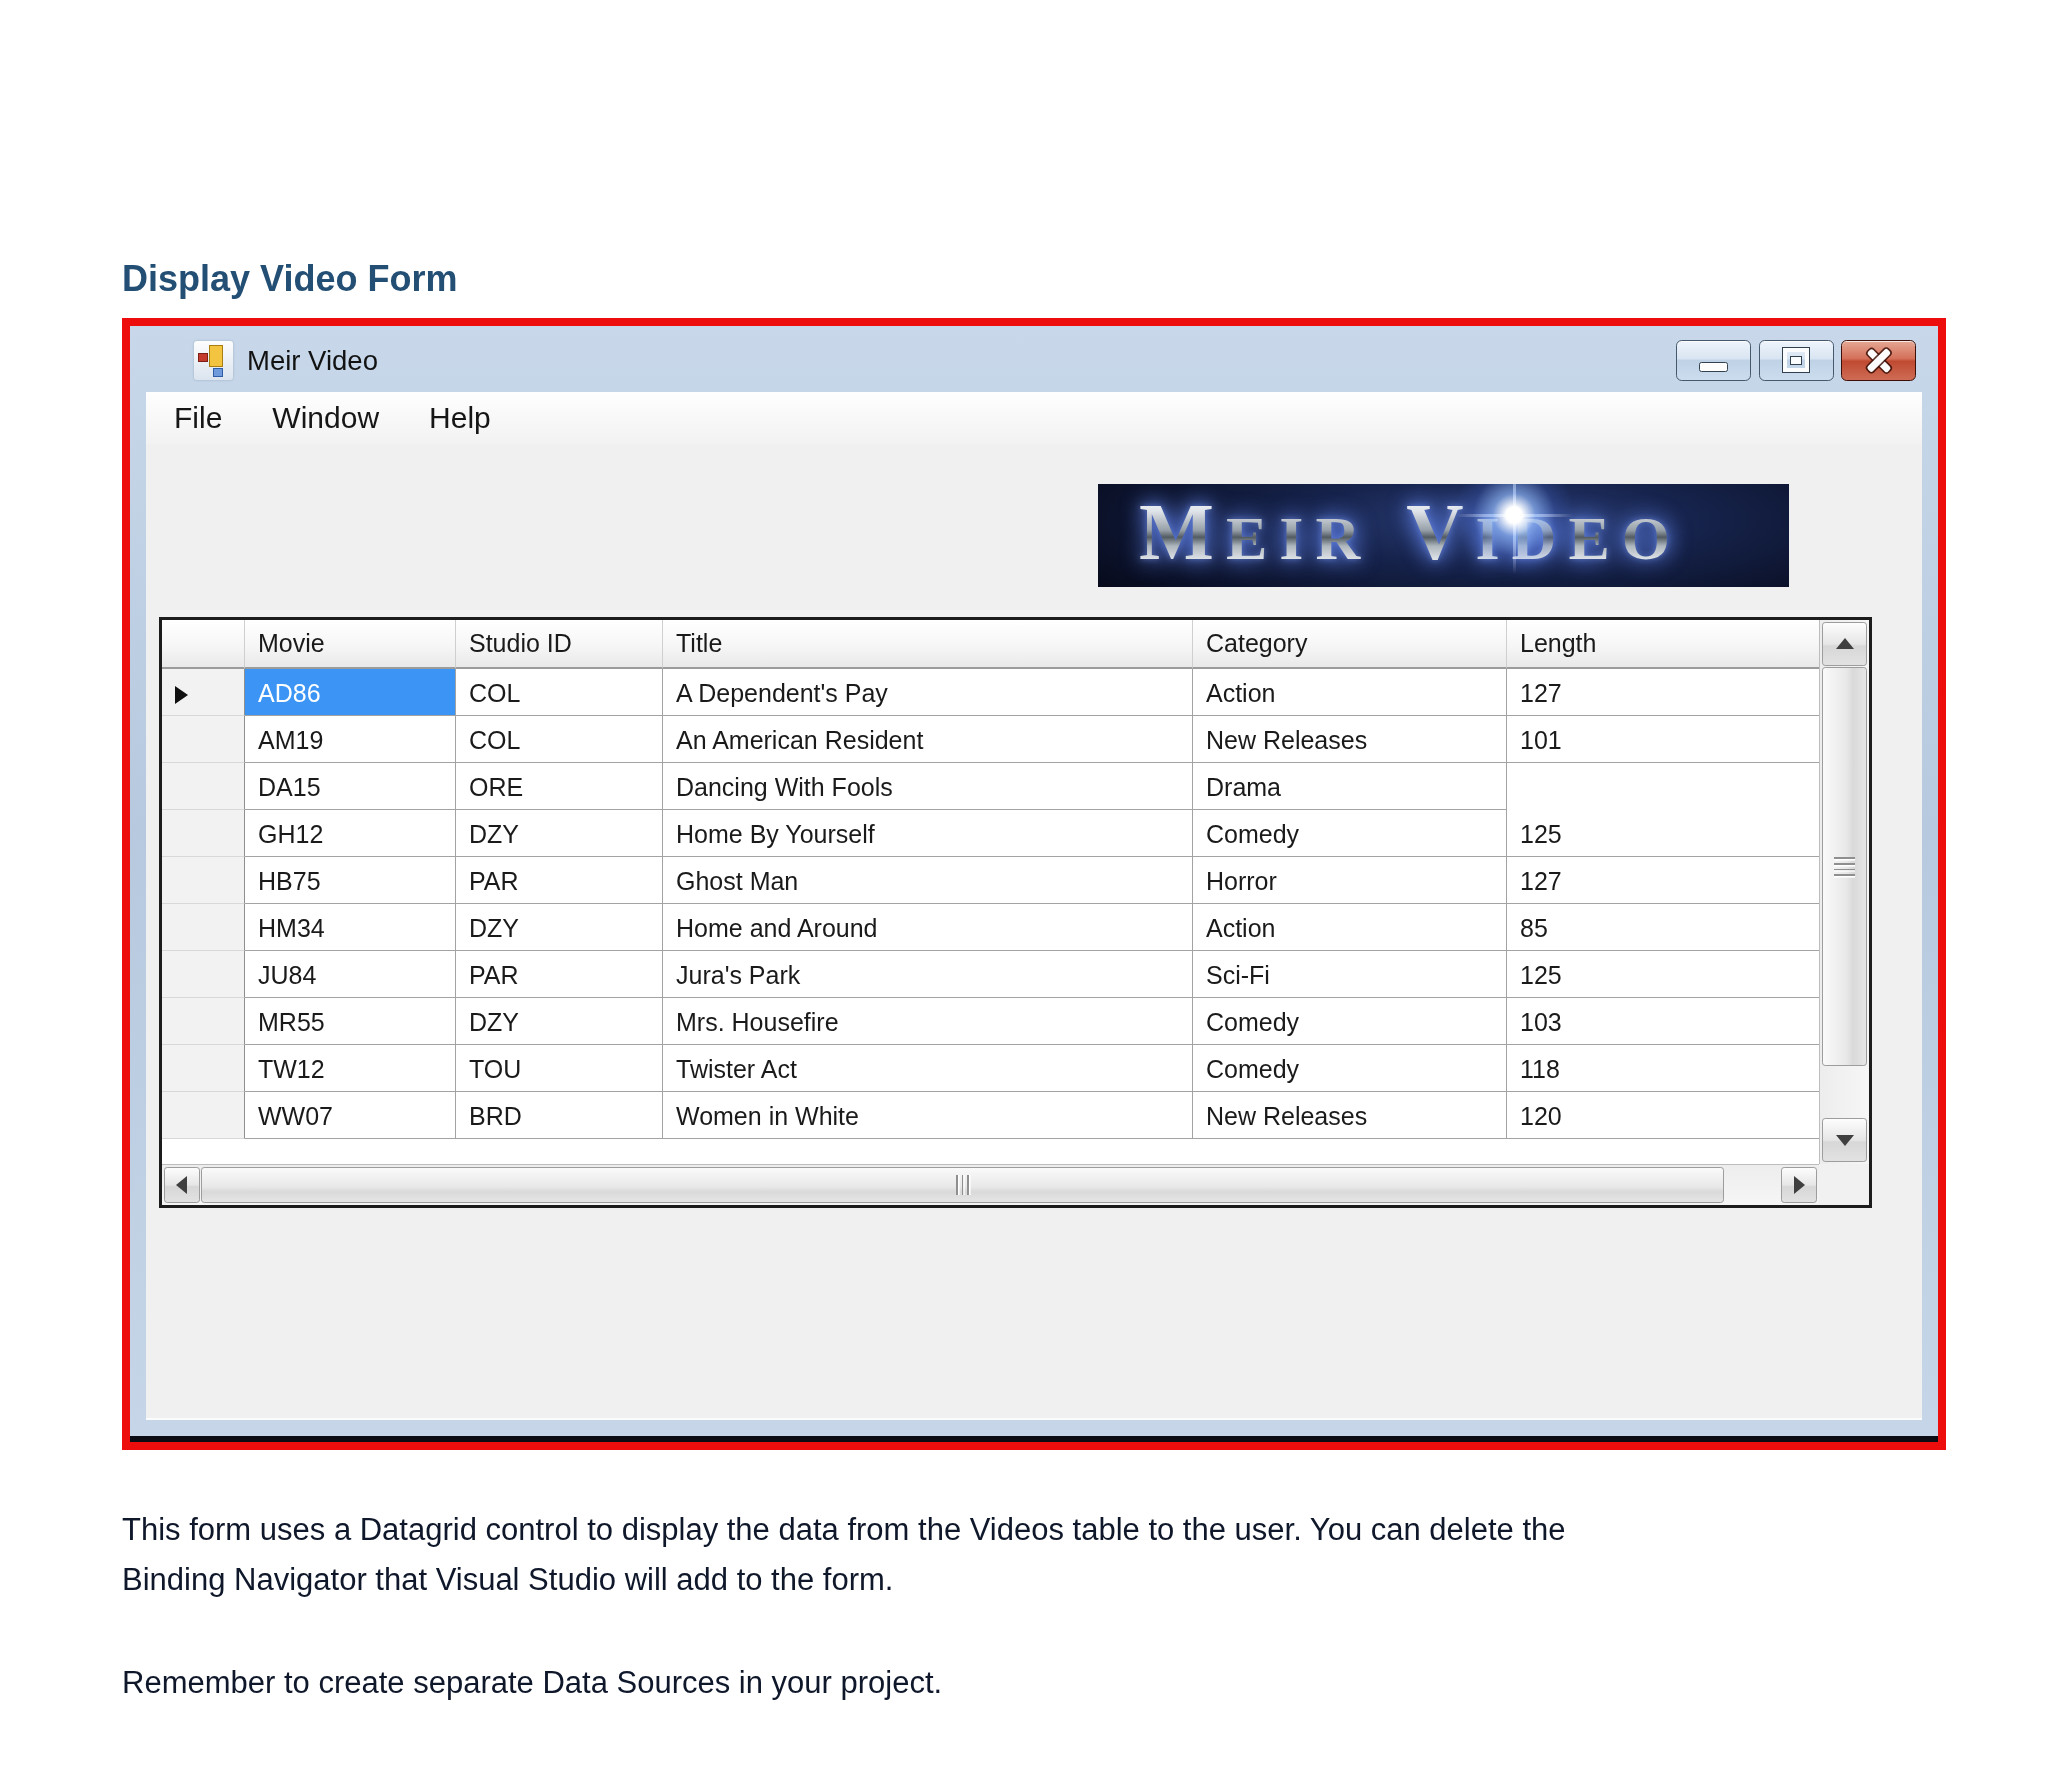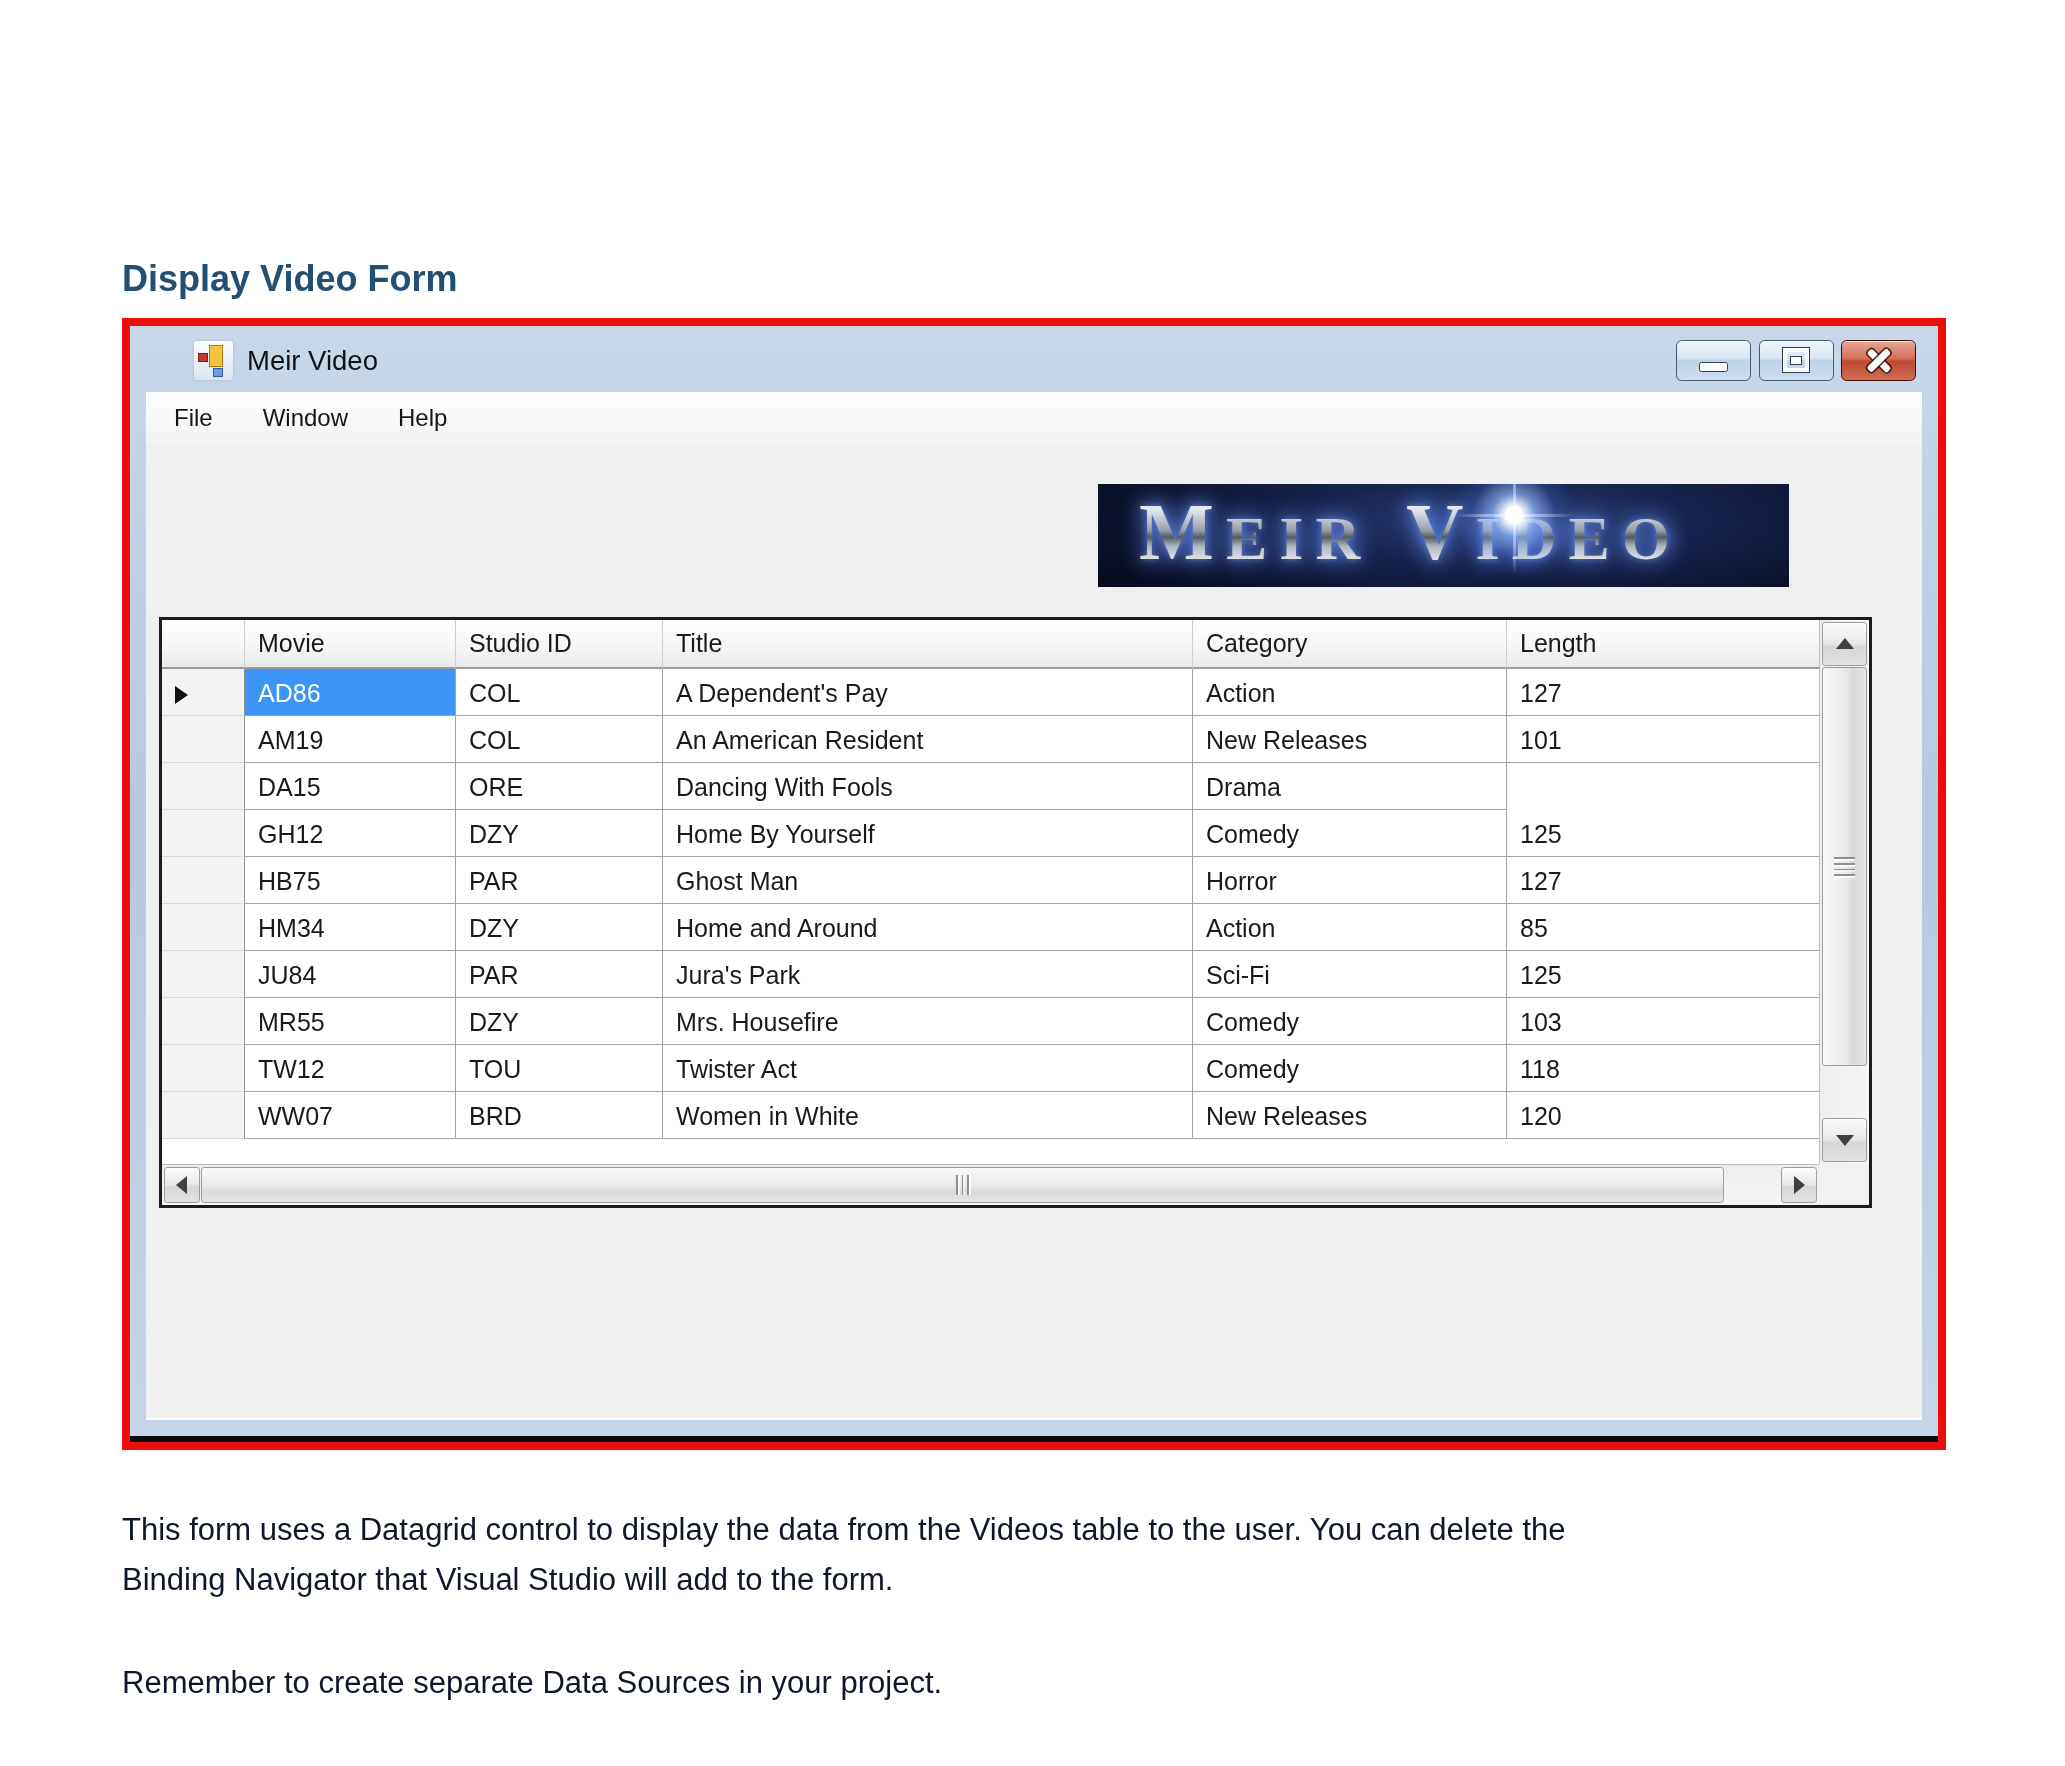--- a/index.html
+++ b/index.html
@@ -72,21 +72,21 @@
 
   
   .win-body {
     position:absolute; left:16px; right:16px; top:66px; bottom:22px;
     background:#f0f0f0; border-bottom:2.4px solid #fafcfe;
   }
   .menubar {
     position:absolute; left:0; right:0; top:0; height:52px;
     background:linear-gradient(180deg,#fefefe,#f2f2f2);
     display:flex; align-items:center; padding-left:28px; gap:50px;
-    font-size:24px; color:#161616;
+    font-size:30px; color:#161616;
   }
   .menu-item { white-space:nowrap; cursor:default; }
 
   
   .logo {
     position:absolute; left:1098px; top:484px; width:691px; height:103px;
     background:radial-gradient(ellipse 70% 110% at 58% 35%, #2b3f78 0%, #16234c 40%, #070b1c 100%);
     overflow:hidden; display:flex; align-items:center; justify-content:flex-start;padding-left:41px;
   }
   .logo-text {

